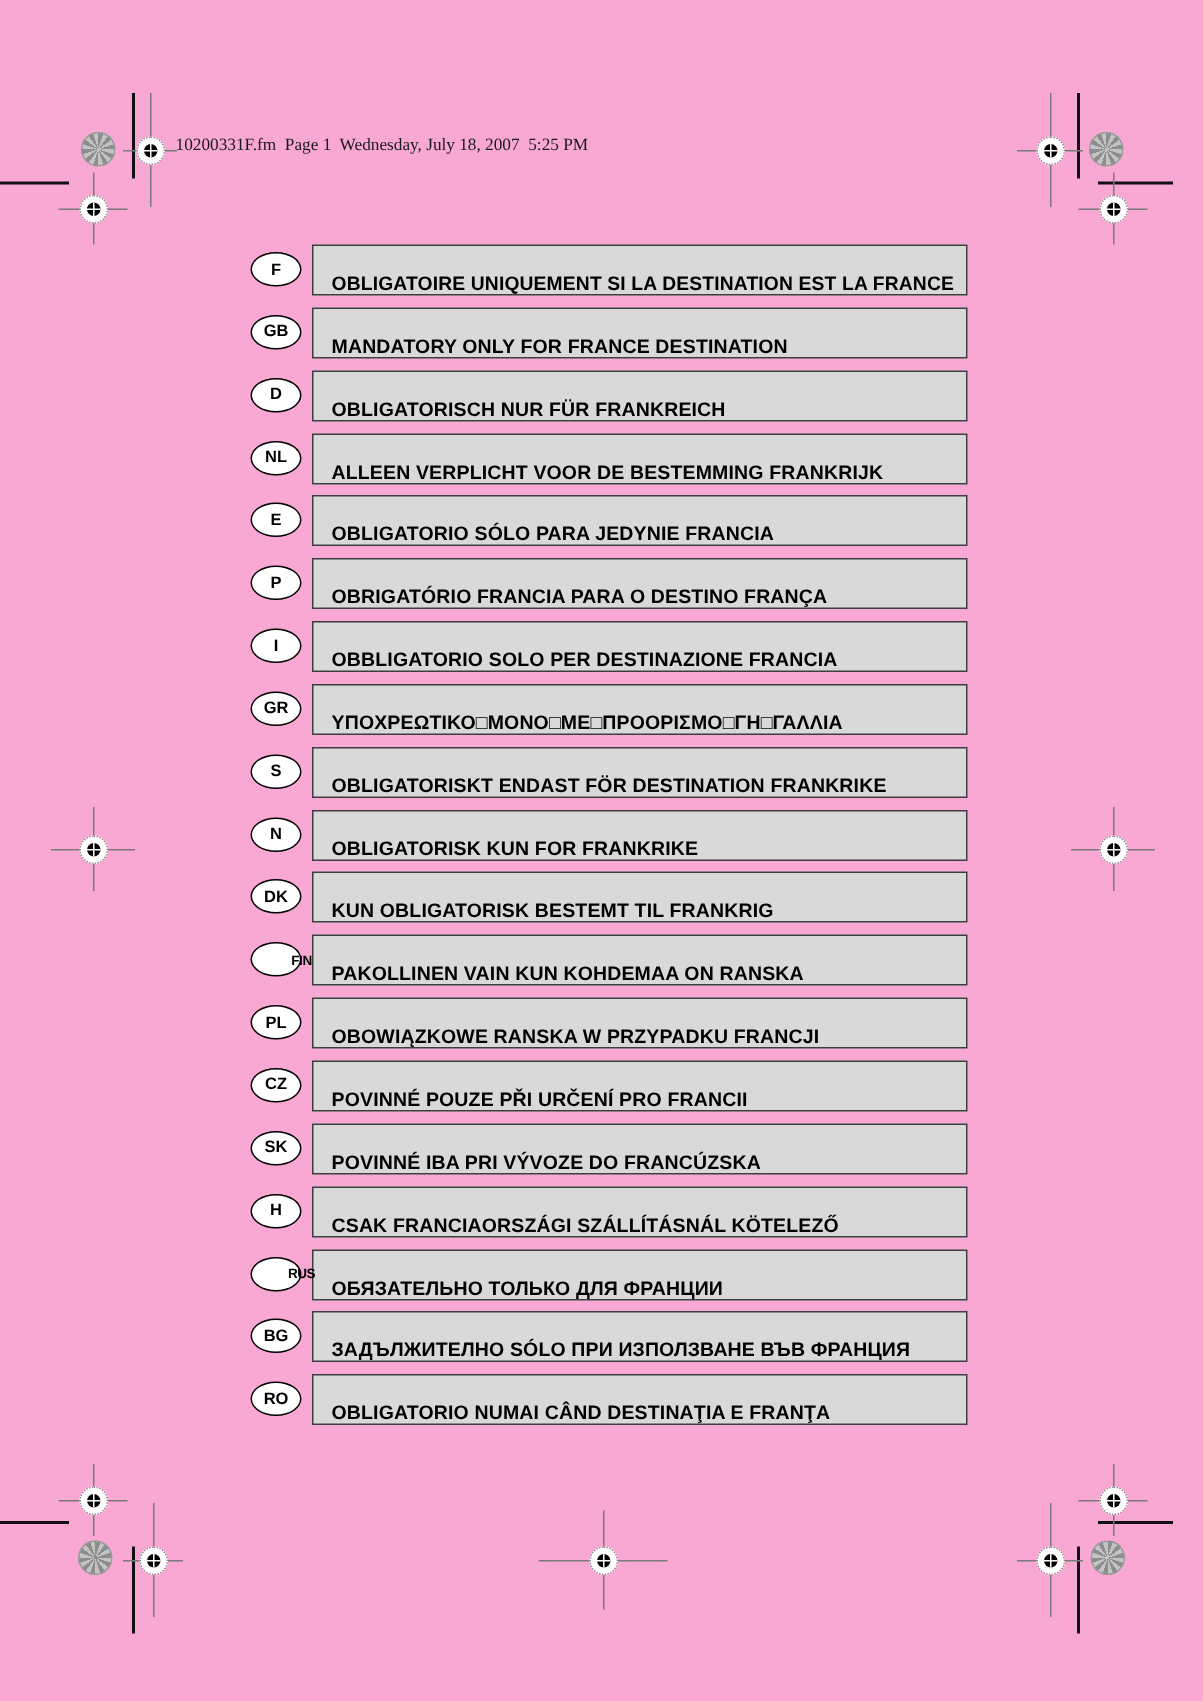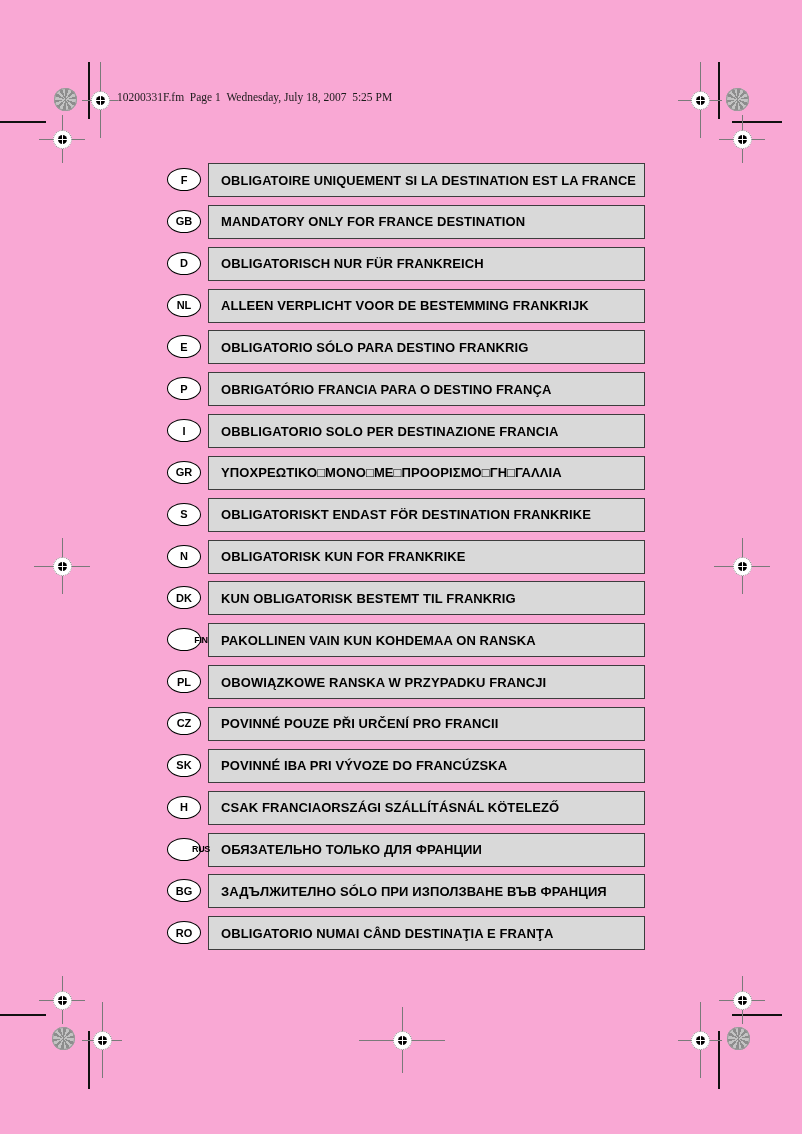--- a/index.html
+++ b/index.html
@@ -23,21 +23,21 @@
         border:1px dotted #8a8a8a;border-radius:50%;background:#fff;}
   .reg .d{position:absolute;left:50%;top:50%;width:9px;height:9px;margin:-4.5px 0 0 -4.5px;
         background:#000;border-radius:50%;}
   .reg .d::before{content:'';position:absolute;left:0;right:0;top:50%;height:1px;margin-top:-0.5px;background:#fff;}
   .reg .d::after{content:'';position:absolute;top:0;bottom:0;left:50%;width:1px;margin-left:-0.5px;background:#fff;}
 
   
   .rows{position:absolute;left:208px;top:163px;width:437px;}
   .row{position:relative;height:34px;margin-bottom:7.85px;}
   .box{position:absolute;inset:0;background:#d9d9d9;border:1.6px solid #3d3d3d;
-        display:flex;align-items:center;padding:0 8px 0 12px;box-sizing:border-box;}
+        display:flex;align-items:flex-end;padding:0 8px 0 12px;box-sizing:border-box;}
   .fit{font-weight:bold;font-size:13px;letter-spacing:0.1px;color:#000;white-space:nowrap;
         display:inline-block;transform-origin:left center;}
   .oval{position:absolute;left:-41px;top:5px;width:34px;height:23px;background:#fff;
         border:1.7px solid #000;border-radius:50%;display:flex;align-items:center;justify-content:center;
         box-sizing:border-box;}
   .oval span{font-weight:bold;font-size:11px;color:#000;letter-spacing:0;}
   .oval.c3 span{font-size:9px;letter-spacing:-0.3px;margin-left:34px;}
 </style>
 </head>
 <body>
@@ -155,21 +155,21 @@
       <div class="row">
         <div class="box">
           <span class="fit">ALLEEN VERPLICHT VOOR DE BESTEMMING FRANKRIJK</span>
         </div>
         <div class="oval">
           <span>NL</span>
         </div>
       </div>
       <div class="row">
         <div class="box">
-          <span class="fit">OBLIGATORIO SÓLO PARA DESTINO FRANKRIG</span>
+          <span class="fit">OBLIGATORIO SÓLO PARA JEDYNIE FRANCIA</span>
         </div>
         <div class="oval">
           <span>E</span>
         </div>
       </div>
       <div class="row">
         <div class="box">
           <span class="fit">OBRIGATÓRIO FRANCIA PARA O DESTINO FRANÇA</span>
         </div>
         <div class="oval">

